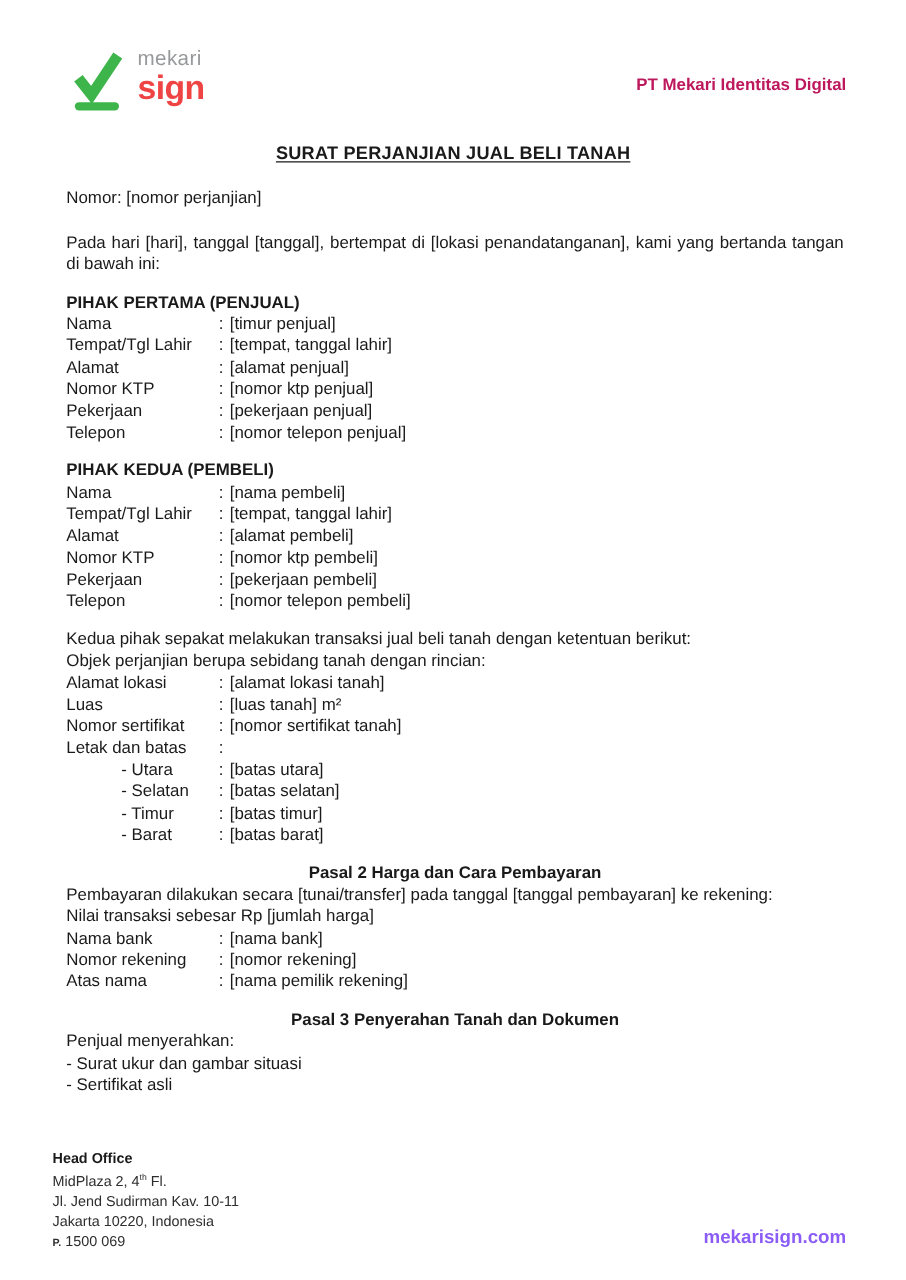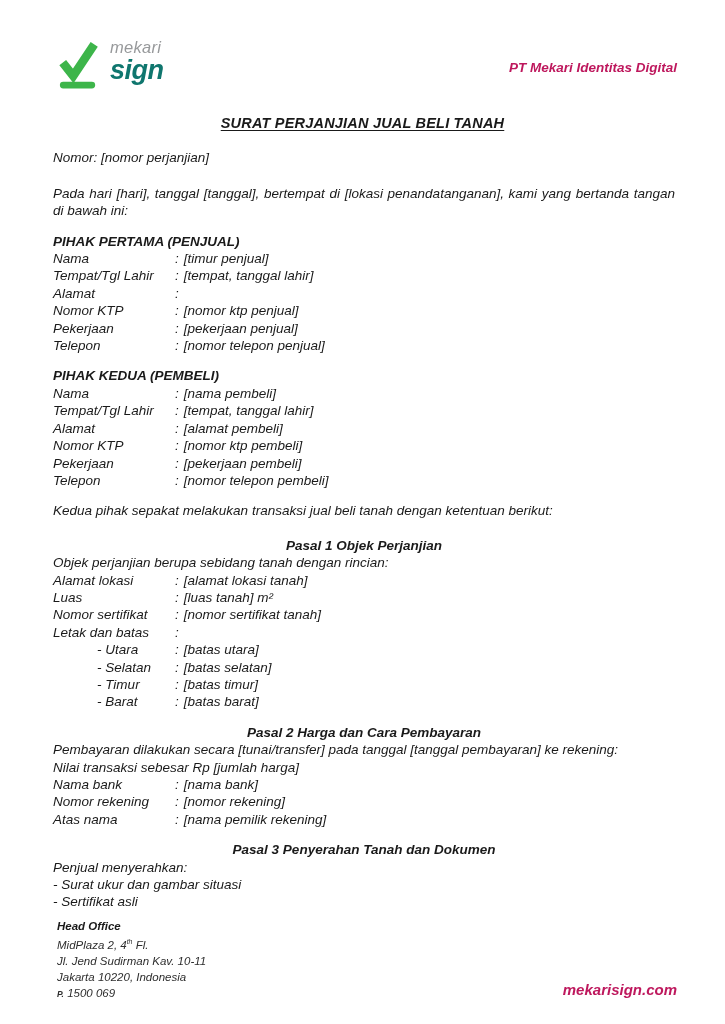--- a/index.html
+++ b/index.html
@@ -1,28 +1,28 @@
 <!DOCTYPE html>
 <html><head>
 <meta charset="utf-8">
 <style>
   * { margin:0; padding:0; box-sizing:border-box; }
   html,body { background:#ffffff; }
   .page {
     position:relative; width:725px; height:1024px; margin:0 auto;
     background:#ffffff; overflow:hidden;
     font-family:"Liberation Sans","DejaVu Sans",sans-serif;
-    font-size:13.5px; line-height:17.4px; color:#1a1a1a;font-style:italic;
+    font-size:13.5px; line-height:17.4px; color:#1a1a1a;
   }
   
   .header { display:flex; justify-content:space-between; align-items:flex-start; padding:38px 48px 0 57px; }
   .logo { display:flex; gap:11px; }
   .logo-words { display:flex; flex-direction:column; justify-content:flex-start; }
   .logo-word-top { color:#97999b; font-size:16.5px; line-height:18px; letter-spacing:.3px; }
-  .logo-word-bottom { color:#0f766e; font-weight:bold; font-size:27px; line-height:27px; letter-spacing:-.5px; margin-top:1px; }
+  .logo-word-bottom { color:#ef4444; font-weight:bold; font-size:27px; line-height:27px; letter-spacing:-.5px; margin-top:1px; }
   .company { font-weight:bold; font-size:13.5px; margin-top:21px; color:#be185d; }
   
   .doc-title {
     margin-top:18px; text-align:center; font-size:14.5px; font-weight:bold;
     text-decoration:underline; text-underline-offset:2px; letter-spacing:.2px; line-height:18px;
   }
   
   .content { padding:0 50px 0 53px; }
   .nomor-line { margin-top:17px; }
   .opening { margin-top:18px; }
@@ -30,25 +30,25 @@
   .sec-heading { font-weight:bold; margin-top:13px; }
   .row { display:flex; }
   .lbl { width:122px; flex:none; }
   .colon { flex:none; margin-right:5px; }
   .val { flex:1; }
   .sub .lbl { padding-left:44px; }
   .agreement-line { margin-top:13px; }
   .pasal-heading { text-align:center; font-weight:bold; margin-top:13px; }
   .pasal-heading.first { margin-top:17px; }
   
-  .footer { position:absolute; left:57px; right:48px; bottom:22px; display:flex; justify-content:space-between; align-items:flex-end; }
+  .footer { position:absolute; left:42px; right:48px; bottom:22px; display:flex; justify-content:space-between; align-items:flex-end; }
   .footer-left { font-size:11.5px; line-height:16px; color:#2e2e2e; }
   .head-office { font-weight:bold; color:#1a1a1a; }
   .p-prefix { font-size:8.5px; font-weight:bold; }
-  .website { color:#be185d; font-weight:bold; font-size:15px; margin-bottom:4px; }
+  .website { color:#8b5cf6; font-weight:bold; font-size:15px; margin-bottom:4px; }
   sup { font-size:.6em; }
 </style>
 </head>
 <body>
 
 <div class="page">
 
   <div class="header">
     <div class="logo">
       <span>
@@ -88,20 +88,21 @@
 
           <div class="row">
             <span class="lbl">Tempat/Tgl Lahir</span>
             <span class="colon">:</span>
             <span class="val">[tempat, tanggal lahir]</span>
           </div>
 
           <div class="row">
             <span class="lbl">Alamat</span>
             <span class="colon">:</span>
+            <span class="val">[alamat penjual]</span>
           </div>
 
           <div class="row">
             <span class="lbl">Nomor KTP</span>
             <span class="colon">:</span>
             <span class="val">[nomor ktp penjual]</span>
           </div>
 
           <div class="row">
             <span class="lbl">Pekerjaan</span>
@@ -155,21 +156,20 @@
             <span class="lbl">Telepon</span>
             <span class="colon">:</span>
             <span class="val">[nomor telepon pembeli]</span>
           </div>
         </div>
     </section>
 
     <div class="agreement-line">Kedua pihak sepakat melakukan transaksi jual beli tanah dengan ketentuan berikut:</div>
 
     <section>
-      <div class="pasal-heading first">Pasal 1 Objek Perjanjian</div>
       <div>Objek perjanjian berupa sebidang tanah dengan rincian:</div>
       <div>
 
           <div class="row">
             <span class="lbl">Alamat lokasi</span>
             <span class="colon">:</span>
             <span class="val">[alamat lokasi tanah]</span>
           </div>
 
           <div class="row">

